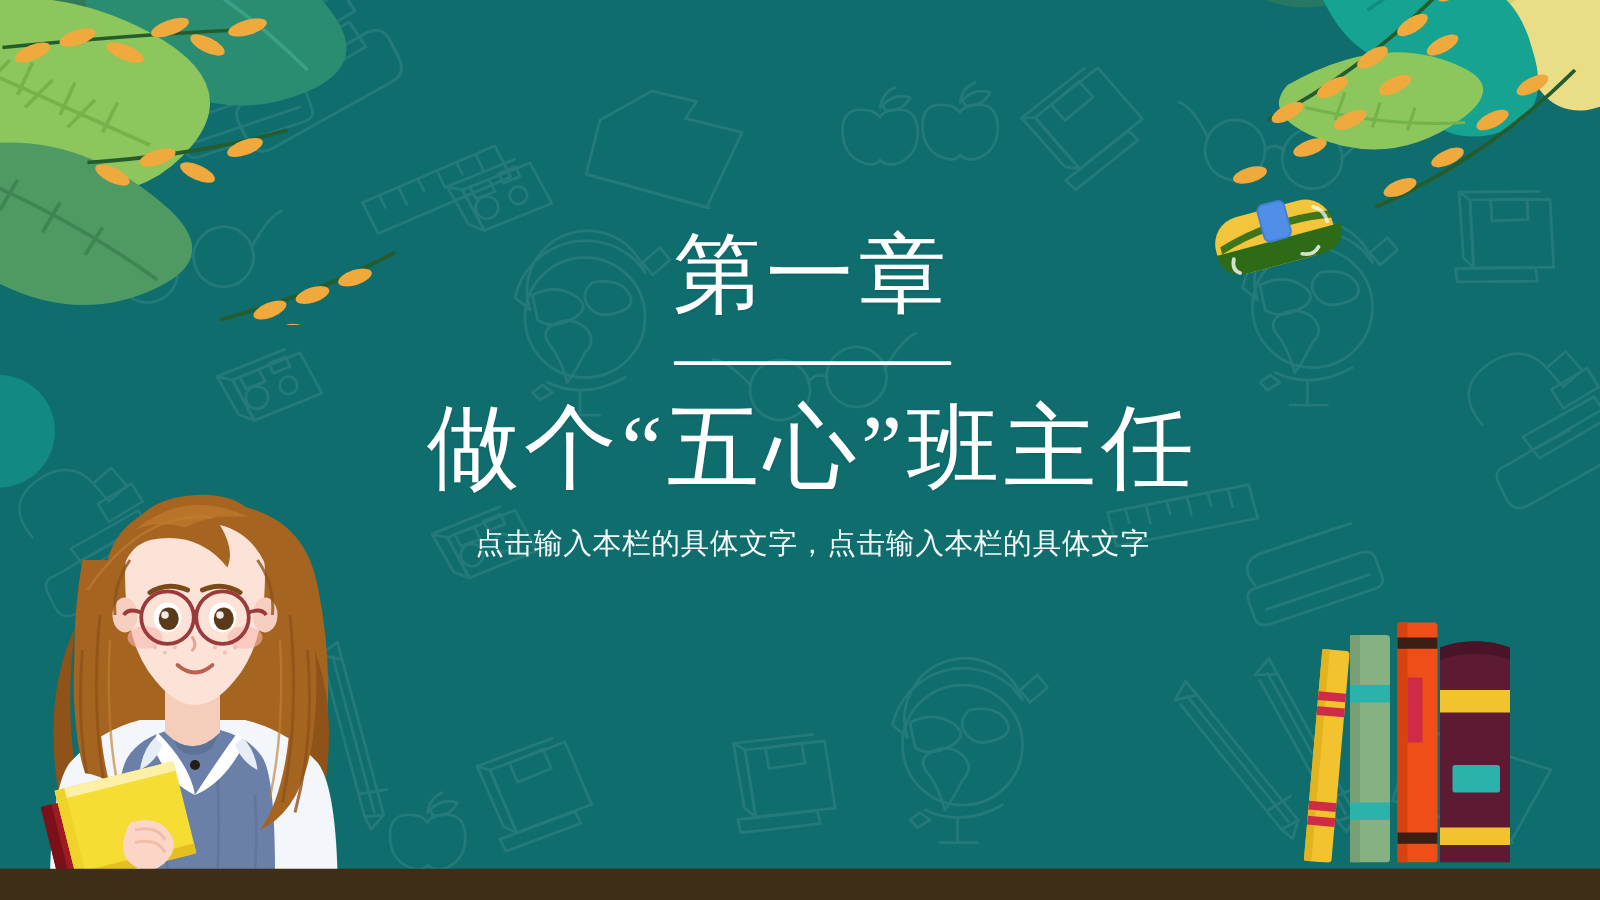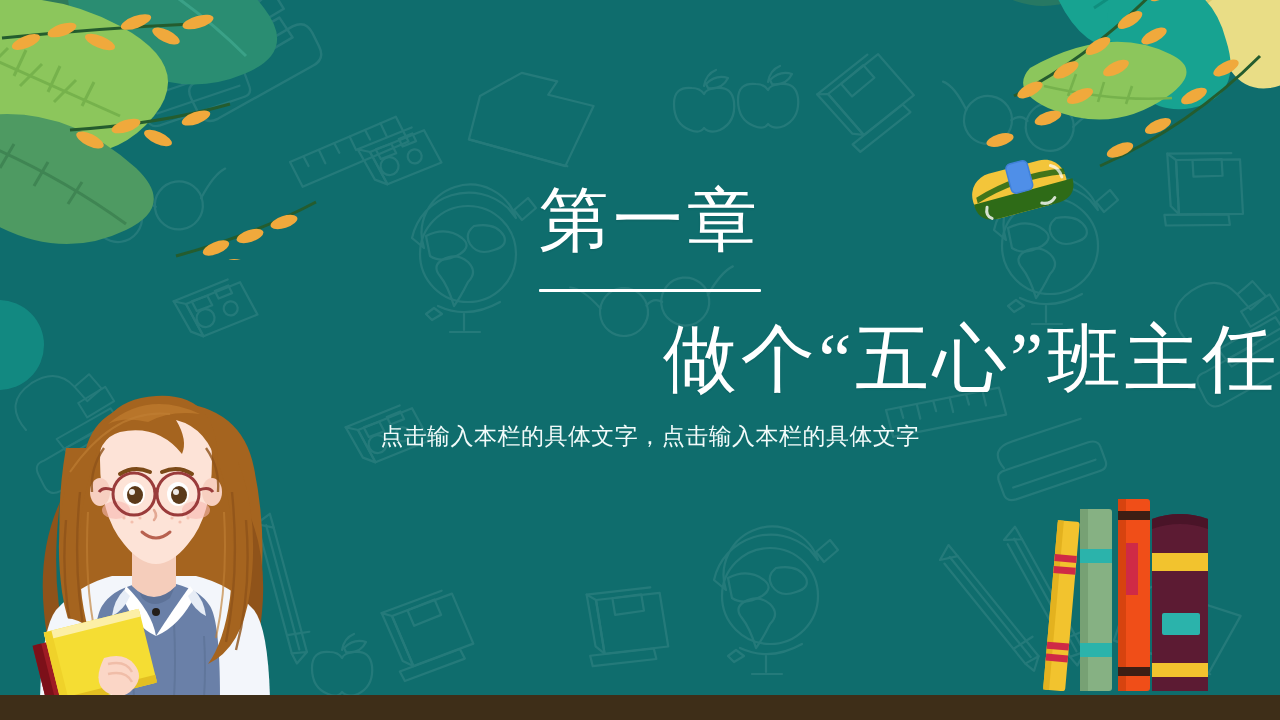--- a/index.html
+++ b/index.html
@@ -47,28 +47,28 @@
     width:222px;height:3px;background:#ffffff;
     margin:33px auto 0 auto;border-radius:1px;
   }
   .headline{
     margin-top:28px;
     font-size:74px;line-height:1.08;
     letter-spacing:.05em;
     color:#ffffff;
     white-space:nowrap;
     text-shadow:0 1px 2px rgba(0,0,0,.10);
-    text-align:right;
   }
   .subline{
     margin-top:22px;
     font-size:23px;line-height:1.3;
     letter-spacing:.02em;
     color:#f2fbfa;
     white-space:nowrap;
+    font-family:Liberation Mono, monospace;
   }
   
   .teacher{position:absolute;left:8px;top:352px;}
   
   .bookshelf{position:absolute;right:16px;bottom:25px;}
   
   .bottom-bar{
     position:absolute;left:0;right:0;bottom:0;height:25px;
     background:#3e2e18;
   }

